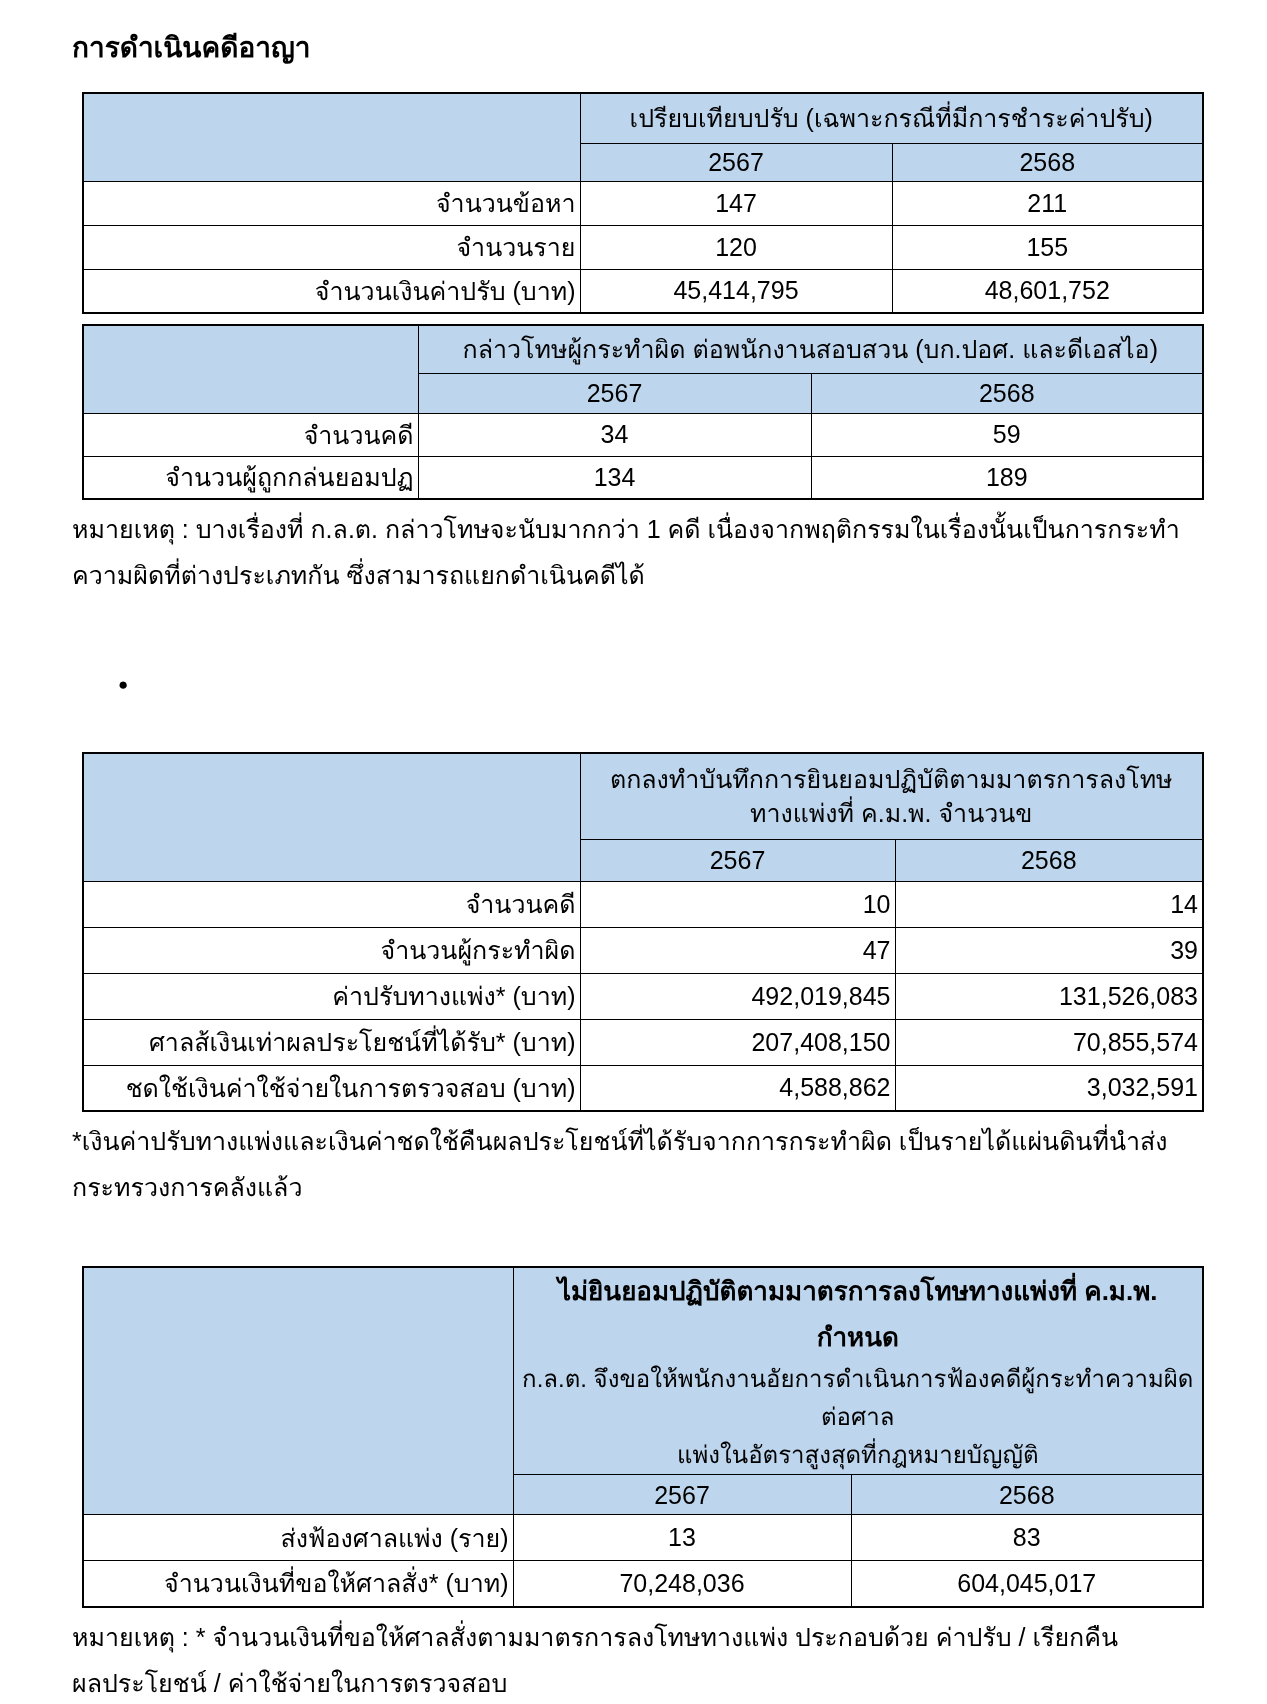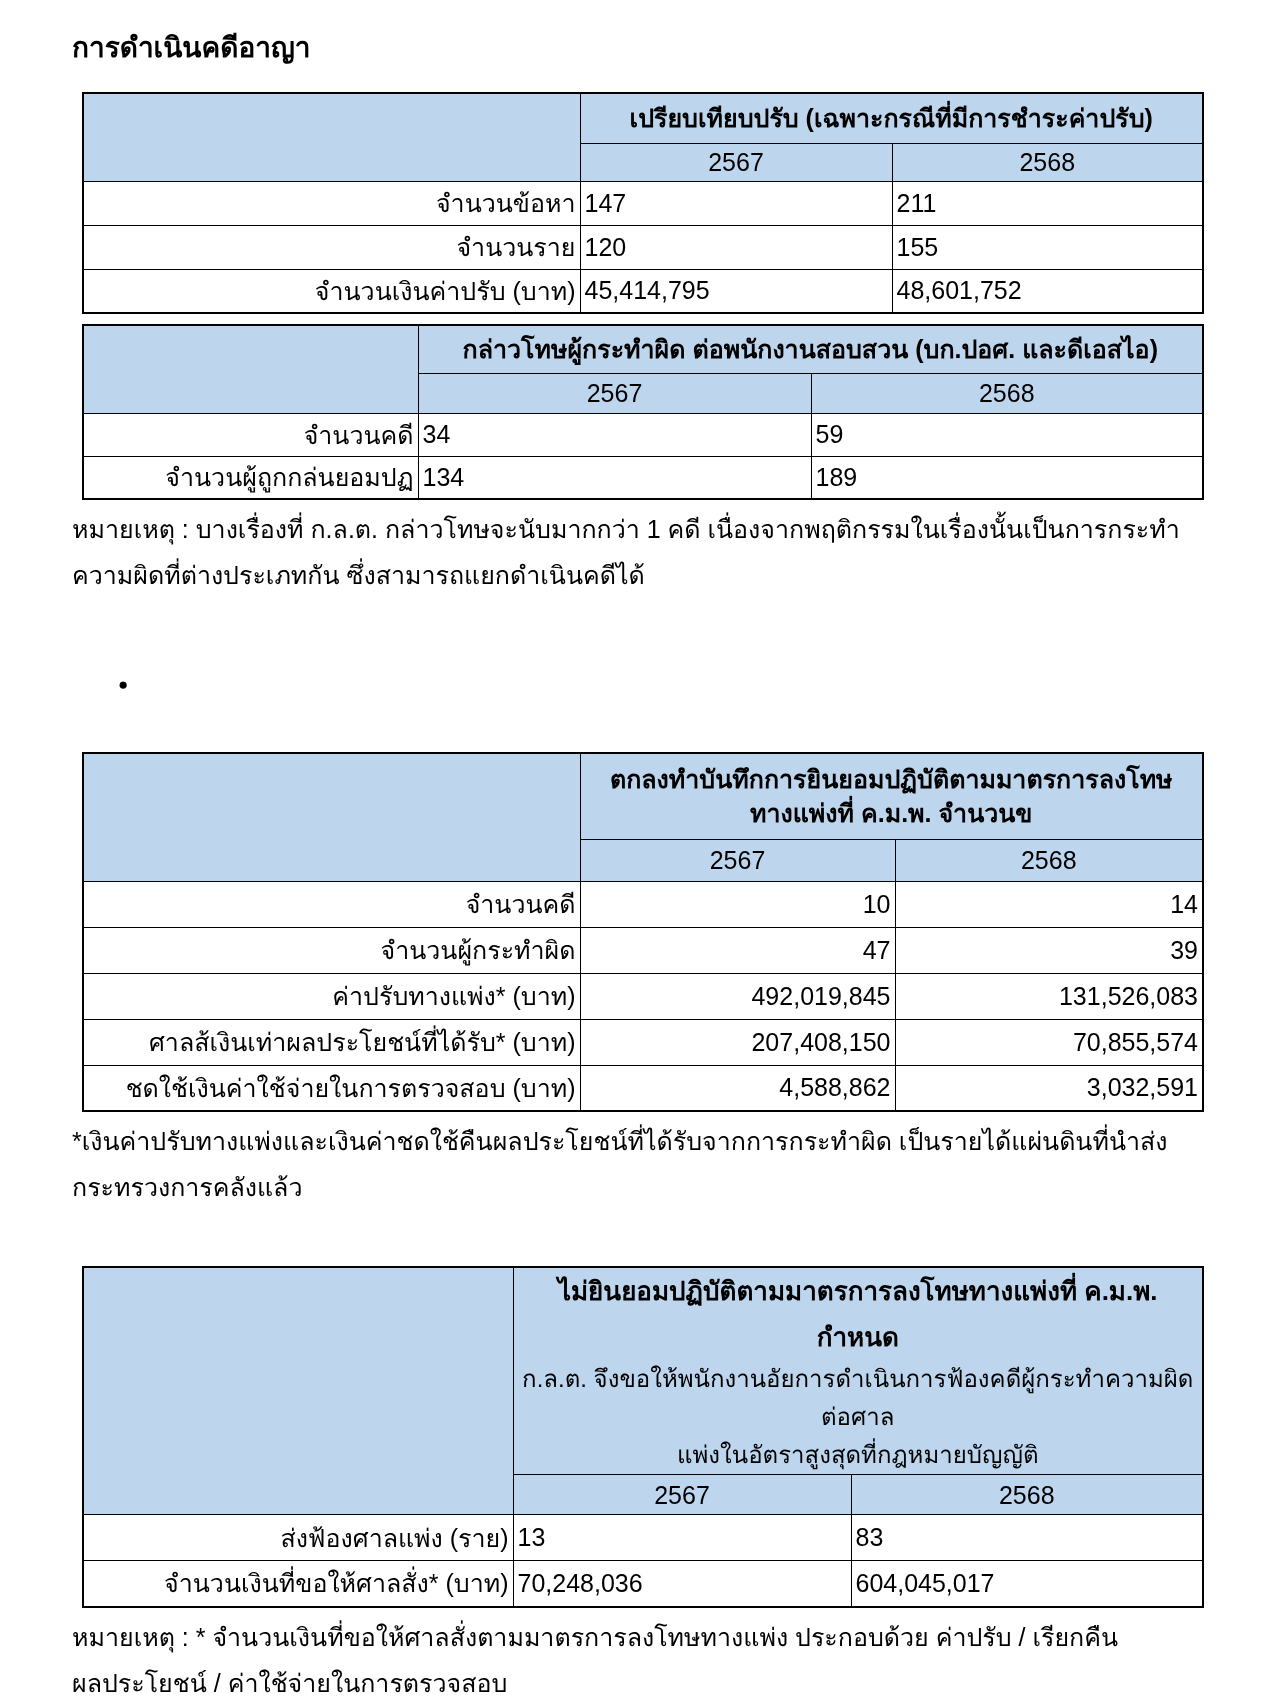--- a/index.html
+++ b/index.html
@@ -12,24 +12,24 @@
   .doc-title{font-size:28px;font-weight:bold;line-height:36px;margin:0;}
   table.doc{
     border-collapse:collapse;table-layout:fixed;width:1120px;
     margin-left:10px;border:2.5px solid #000;
   }
   table.doc td{
     border:1.5px solid #000;font-size:25px;padding:0 4px;
     vertical-align:middle;overflow:hidden;
   }
   .blue{background:#BDD6EE;}
-  .head{text-align:center;font-weight:bold;font-size:26px;white-space:pre-line;line-height:34px;}
+  .head{text-align:center;font-weight:normal;font-size:26px;white-space:pre-line;line-height:34px;}
   .yr{font-weight:normal;font-size:25px;}
   .lab{text-align:right;padding-left:3px;}
-  .val-c{}
+  .val-c{text-align:center;}
   .val-r{text-align:right;padding-right:45px;}
   .note{font-size:25px;line-height:44px;margin:6px 0 0 0;white-space:pre-line;}
   .note2{line-height:46px;}
   
   .t1 .r-h1{height:50px}.t1 .r-h2{height:38px}.t1 .r-d{height:44px}
   .t2 .r-h1{height:48px}.t2 .r-h2{height:40px}.t2 .r-d{height:43px}
   .t3 .r-h1{height:86px}.t3 .r-h2{height:42px}.t3 .r-d{height:46px}
   .t4 .r-h2{height:40px}.t4 .r-d{height:46px}
   .t1{margin-top:26px}
   .t2{margin-top:10px}

